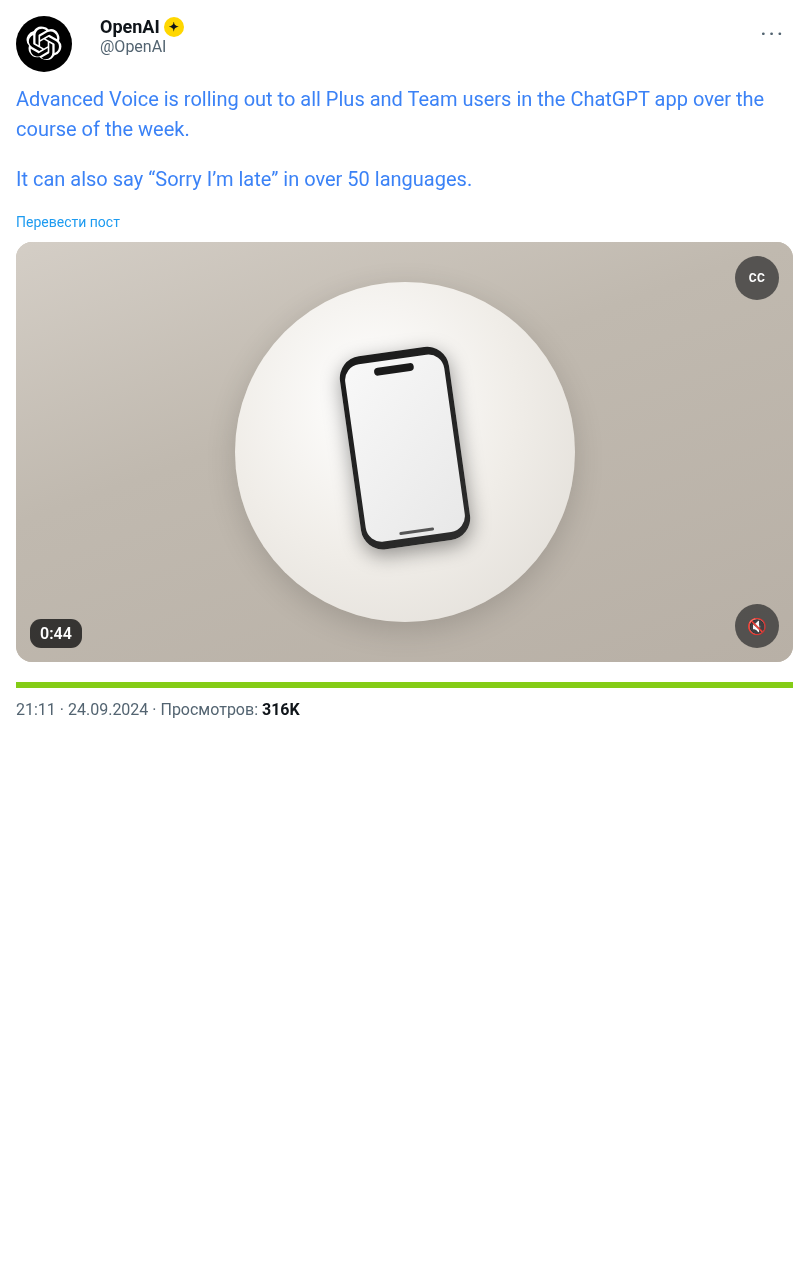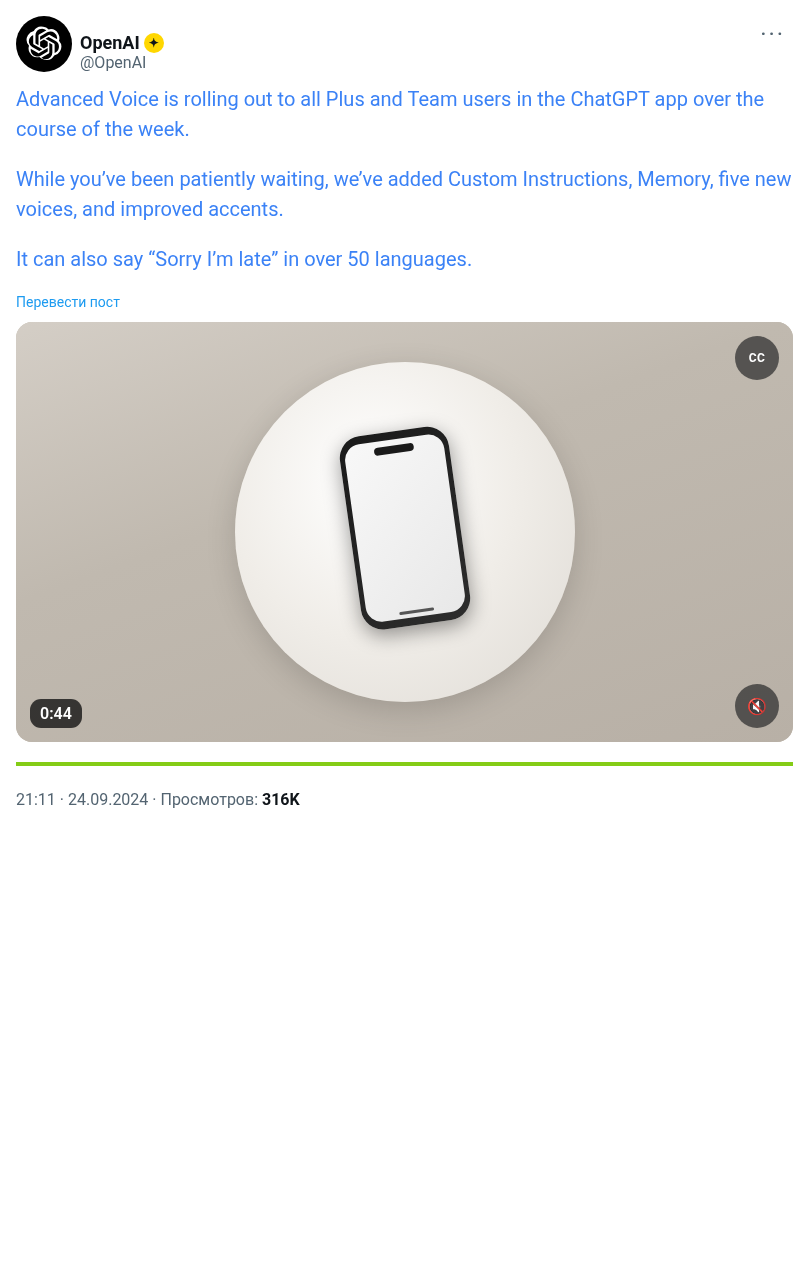--- a/index.html
+++ b/index.html
@@ -23,22 +23,22 @@
 
     .tweet-header {
       display: flex;
       align-items: flex-start;
       justify-content: space-between;
       margin-bottom: 12px;
     }
 
     .tweet-header-left {
       display: flex;
-      align-items: flex-end;
-      gap: 8px;
+      align-items: flex-start;
+      gap: 28px;
     }
 
     .avatar {
       width: 56px;
       height: 56px;
       border-radius: 50%;
       background: #000000;
       display: flex;
       align-items: center;
       justify-content: center;
@@ -235,22 +235,22 @@
       background: rgba(50,50,50,0.75);
       border-radius: 50%;
       display: flex;
       align-items: center;
       justify-content: center;
       color: white;
       font-size: 16px;
     }
 
     .tweet-footer {
-      padding: 24px 0;
-      border-top: 4px solid #84cc16;
+      padding: 12px 0;
+      border-top: 6px solid #84cc16;
     }
 
     .tweet-meta {
       font-size: 16px;
       color: #536471;
     }
 
     .tweet-meta .views-count {
       font-weight: 700;
       color: #0f1419;
@@ -276,21 +276,20 @@
         </div>
         <span class="username">@OpenAI</span>
       </div>
     </div>
     <div class="more-options">···</div>
   </div>
 
   <div class="tweet-body">
     <div class="tweet-text">
       <p>Advanced Voice is rolling out to all Plus and Team users in the ChatGPT app over the course of the week.</p>
-      <p>While you’ve been patiently waiting, we’ve added Custom Instructions, Memory, five new voices, and improved accents.</p>
       <p>It can also say “Sorry I’m late” in over 50 languages.</p>
     </div>
 
     <a class="translate-link" href="#">Перевести пост</a>
 
     <div class="video-container">
       <div class="video-scene">
 
         <div class="pedestal">
 

